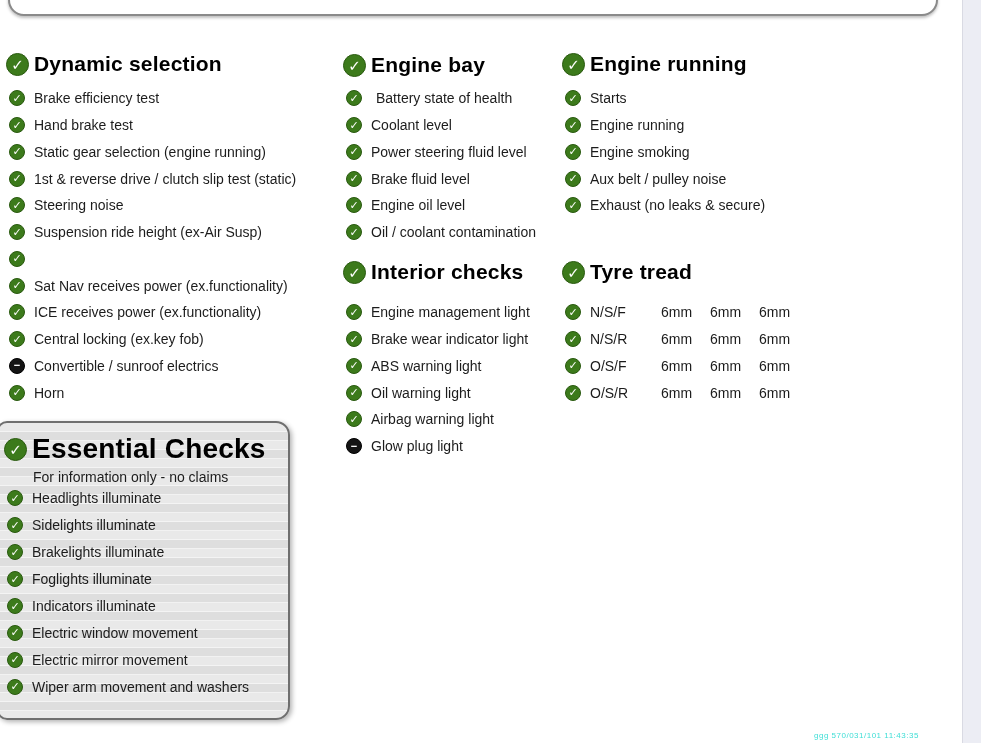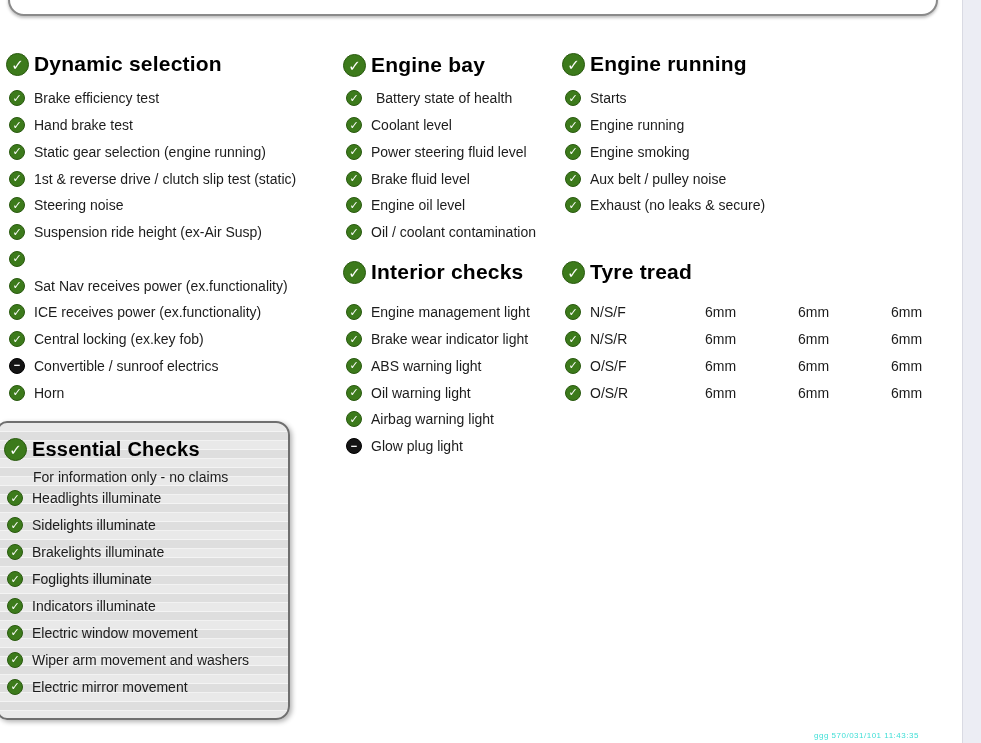--- a/index.html
+++ b/index.html
@@ -43,35 +43,35 @@
   }
   .ic.pass::before{content:"\2713";}
   .ic.na{background:#141414;border-color:#000;}
   .ic.na::before{content:"\2212";font-weight:900;}
   .ic.big{width:23px;height:23px;font-size:15px;}
 
   
   ul.tyres{position:absolute;list-style:none;margin:0;padding:0;}
   ul.tyres li{display:flex;align-items:center;height:26.75px;gap:9px;padding-left:3px;white-space:nowrap;}
   .t-label{font-size:14px;width:62px;}
-  .t-val{font-size:14px;width:40px;margin-left:44px;}
+  .t-val{font-size:14px;width:40px;}
 
   
   .essential{
     position:absolute;left:-3px;top:421px;width:293px;height:299px;box-sizing:border-box;
     border:2px solid #6f6f6f;border-radius:10px 14px 14px 10px;
     background:repeating-linear-gradient(180deg,
       #e9e9e9 0px,#e9e9e9 8px,
       #f4f4f4 8px,#f4f4f4 9px,
       #dedede 9px,#dedede 17px,
       #f2f2f2 17px,#f2f2f2 18px);
     box-shadow:2px 2px 5px rgba(0,0,0,.3);
   }
   .essential .sec-head{left:5px;top:13px;}
-  .essential .sec-title{font-size:20px;}
+  .essential .sec-title{font-size:28px;}
   .essential .note{position:absolute;left:34px;top:46px;font-size:14px;color:#1c1c1c;}
   .essential ul.items{left:0;top:62px;}
   .essential ul.items li{height:26.9px;padding-left:8px;}
 
   
   .watermark{
     position:absolute;left:814px;top:731px;
     font-size:8px;color:#3fded6;letter-spacing:.5px;white-space:nowrap;
   }
 </style>
@@ -292,22 +292,22 @@
     <li>
         <span class="ic pass"></span>
         <span class="label">Indicators illuminate</span>
       </li>
     <li>
         <span class="ic pass"></span>
         <span class="label">Electric window movement</span>
       </li>
     <li>
         <span class="ic pass"></span>
+        <span class="label">Electric mirror movement</span>
+      </li>
+    <li>
+        <span class="ic pass"></span>
         <span class="label">Wiper arm movement and washers</span>
       </li>
-    <li>
-        <span class="ic pass"></span>
-        <span class="label">Electric mirror movement</span>
-      </li>
   </ul>
 </div>
 
 <div class="watermark">ggg 570/031/101 11:43:35</div>
 
 </body></html>

